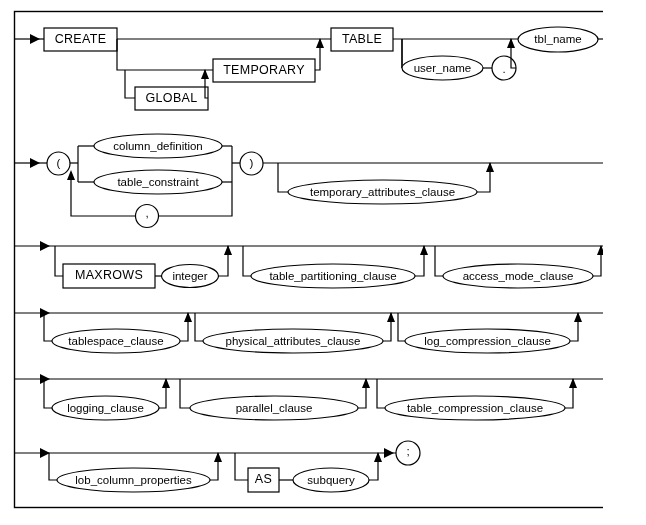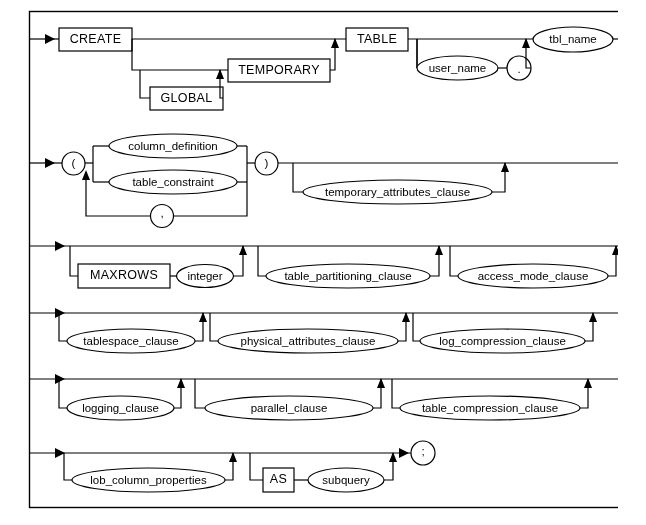--- a/index.html
+++ b/index.html
@@ -1,17 +1,17 @@
 <!DOCTYPE html>
 <html><head>
 <meta charset="utf-8">
 <style>
   html,body{margin:0;padding:0;background:#ffffff;}
   body{font-family:"Liberation Sans", sans-serif;}
-  #canvas{position:relative;width:603px;height:525px;background:#ffffff;overflow:hidden;padding-left:15px;}
+  #canvas{position:relative;width:603px;height:525px;background:#ffffff;overflow:hidden;}
   svg{display:block;}
   .rr-text{font-family:"Liberation Sans", sans-serif;font-size:11.5px;fill:#000000;dominant-baseline:middle;text-anchor:middle;}
   .rr-text-kw{font-family:"Liberation Sans", sans-serif;font-size:12.5px;fill:#000000;dominant-baseline:middle;text-anchor:middle;letter-spacing:0.3px;}
   .rr-line{stroke:#000000;stroke-width:1.2;fill:none;}
   .rr-box{stroke:#000000;stroke-width:1.2;fill:#ffffff;}
   .rr-oval{stroke:#000000;stroke-width:1.2;fill:#ffffff;}
   .rr-arrow{fill:#000000;stroke:none;}
   .rr-frame{stroke:#000000;stroke-width:1.4;fill:none;}
 </style>
 </head>

